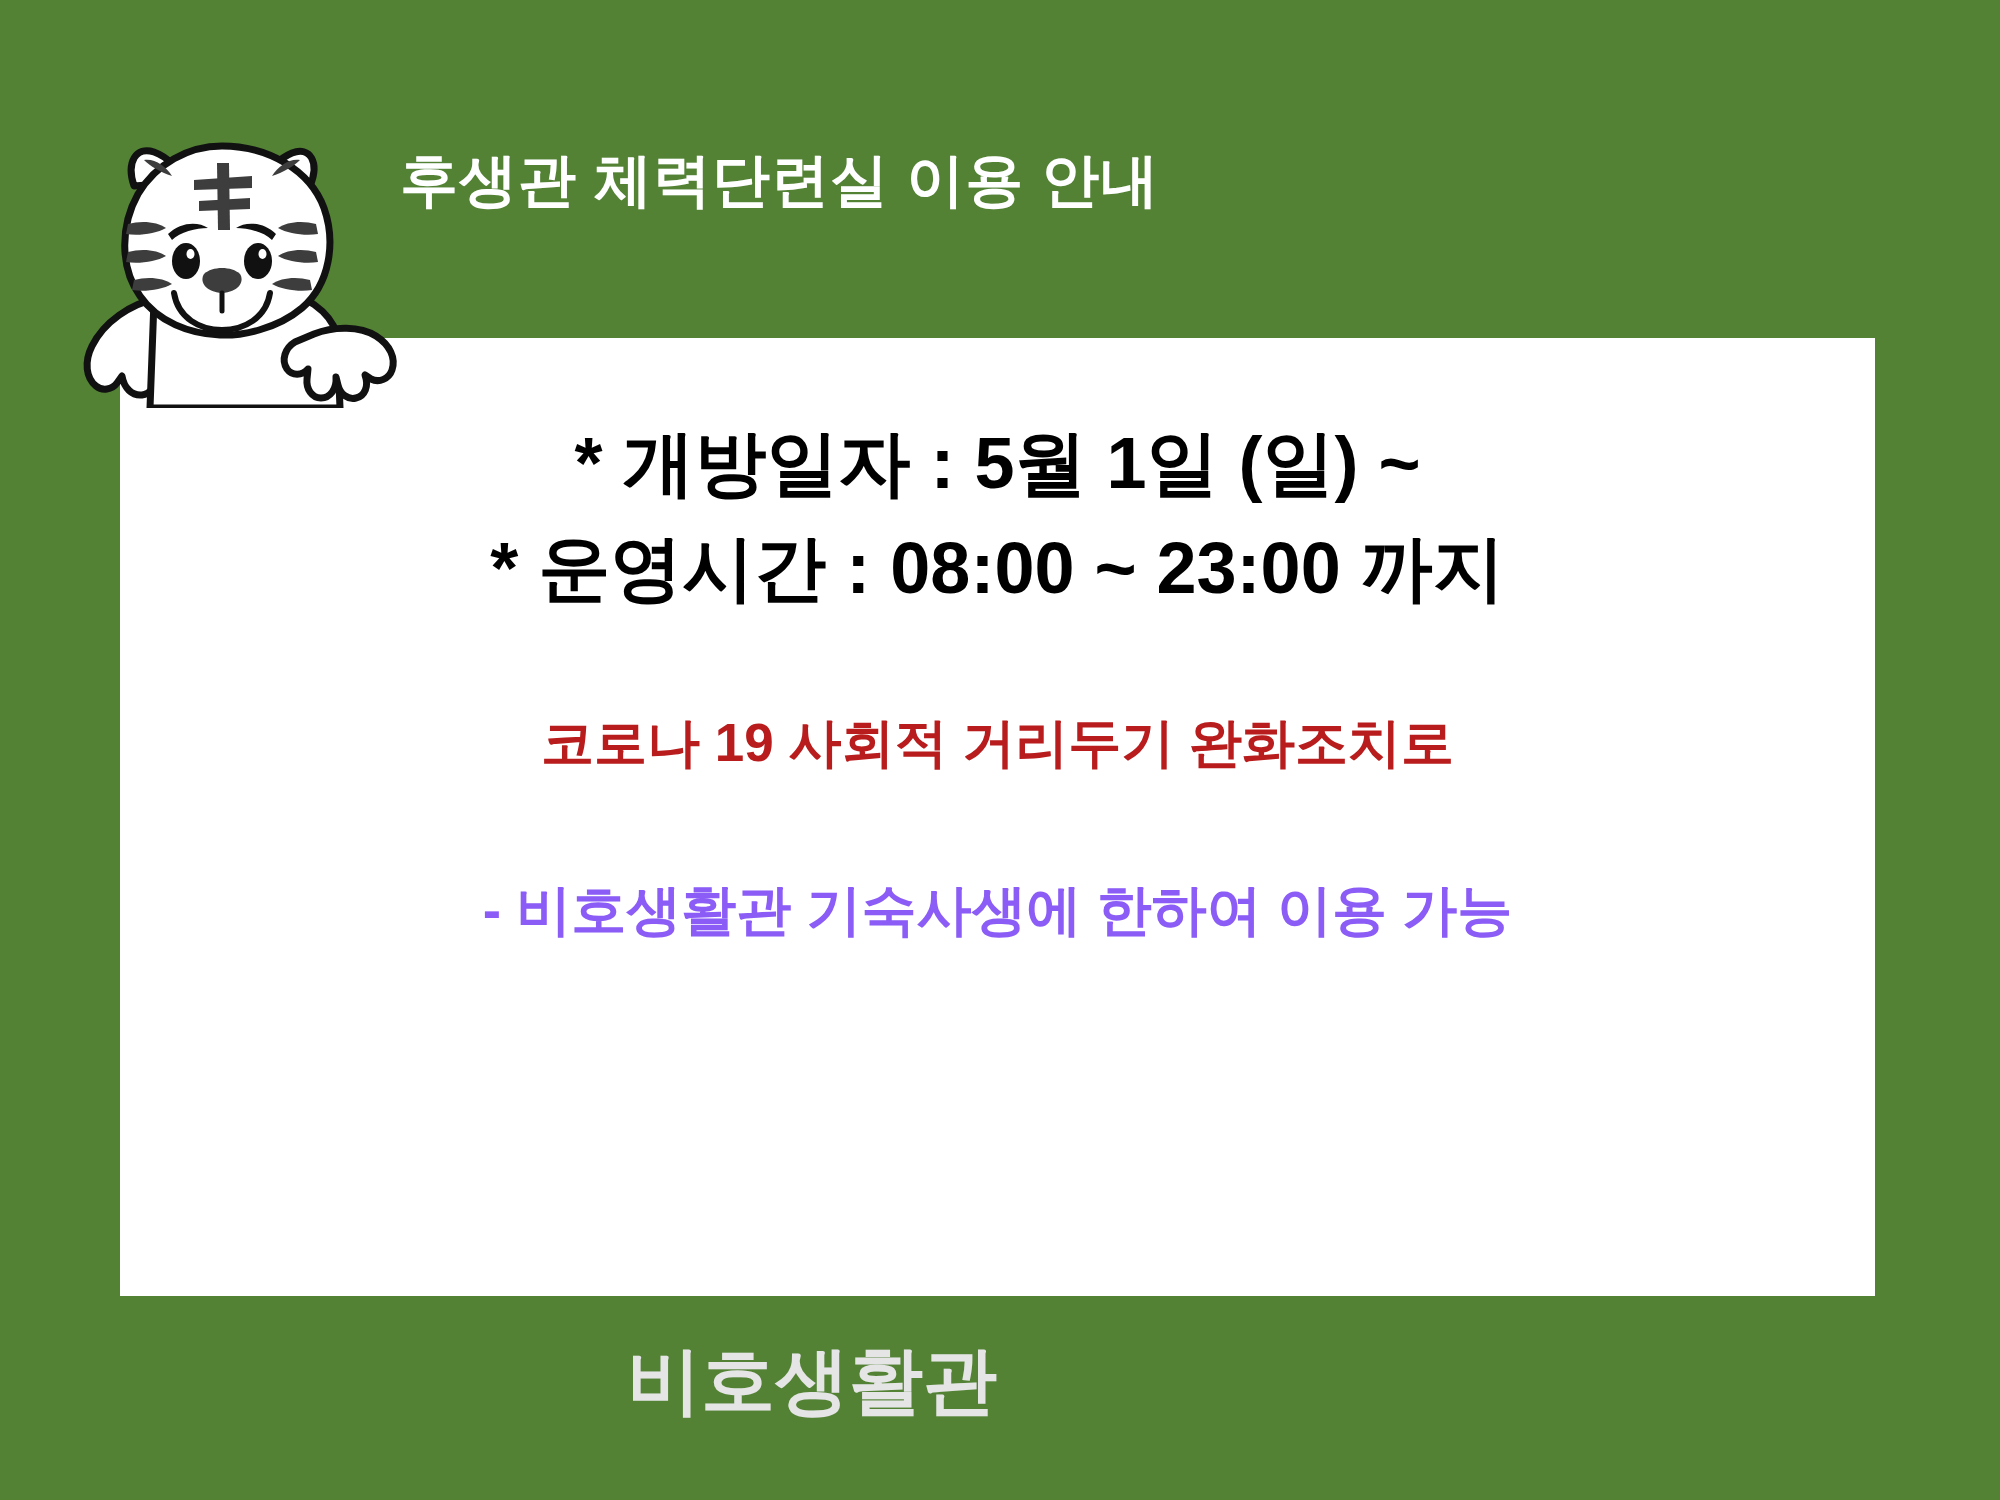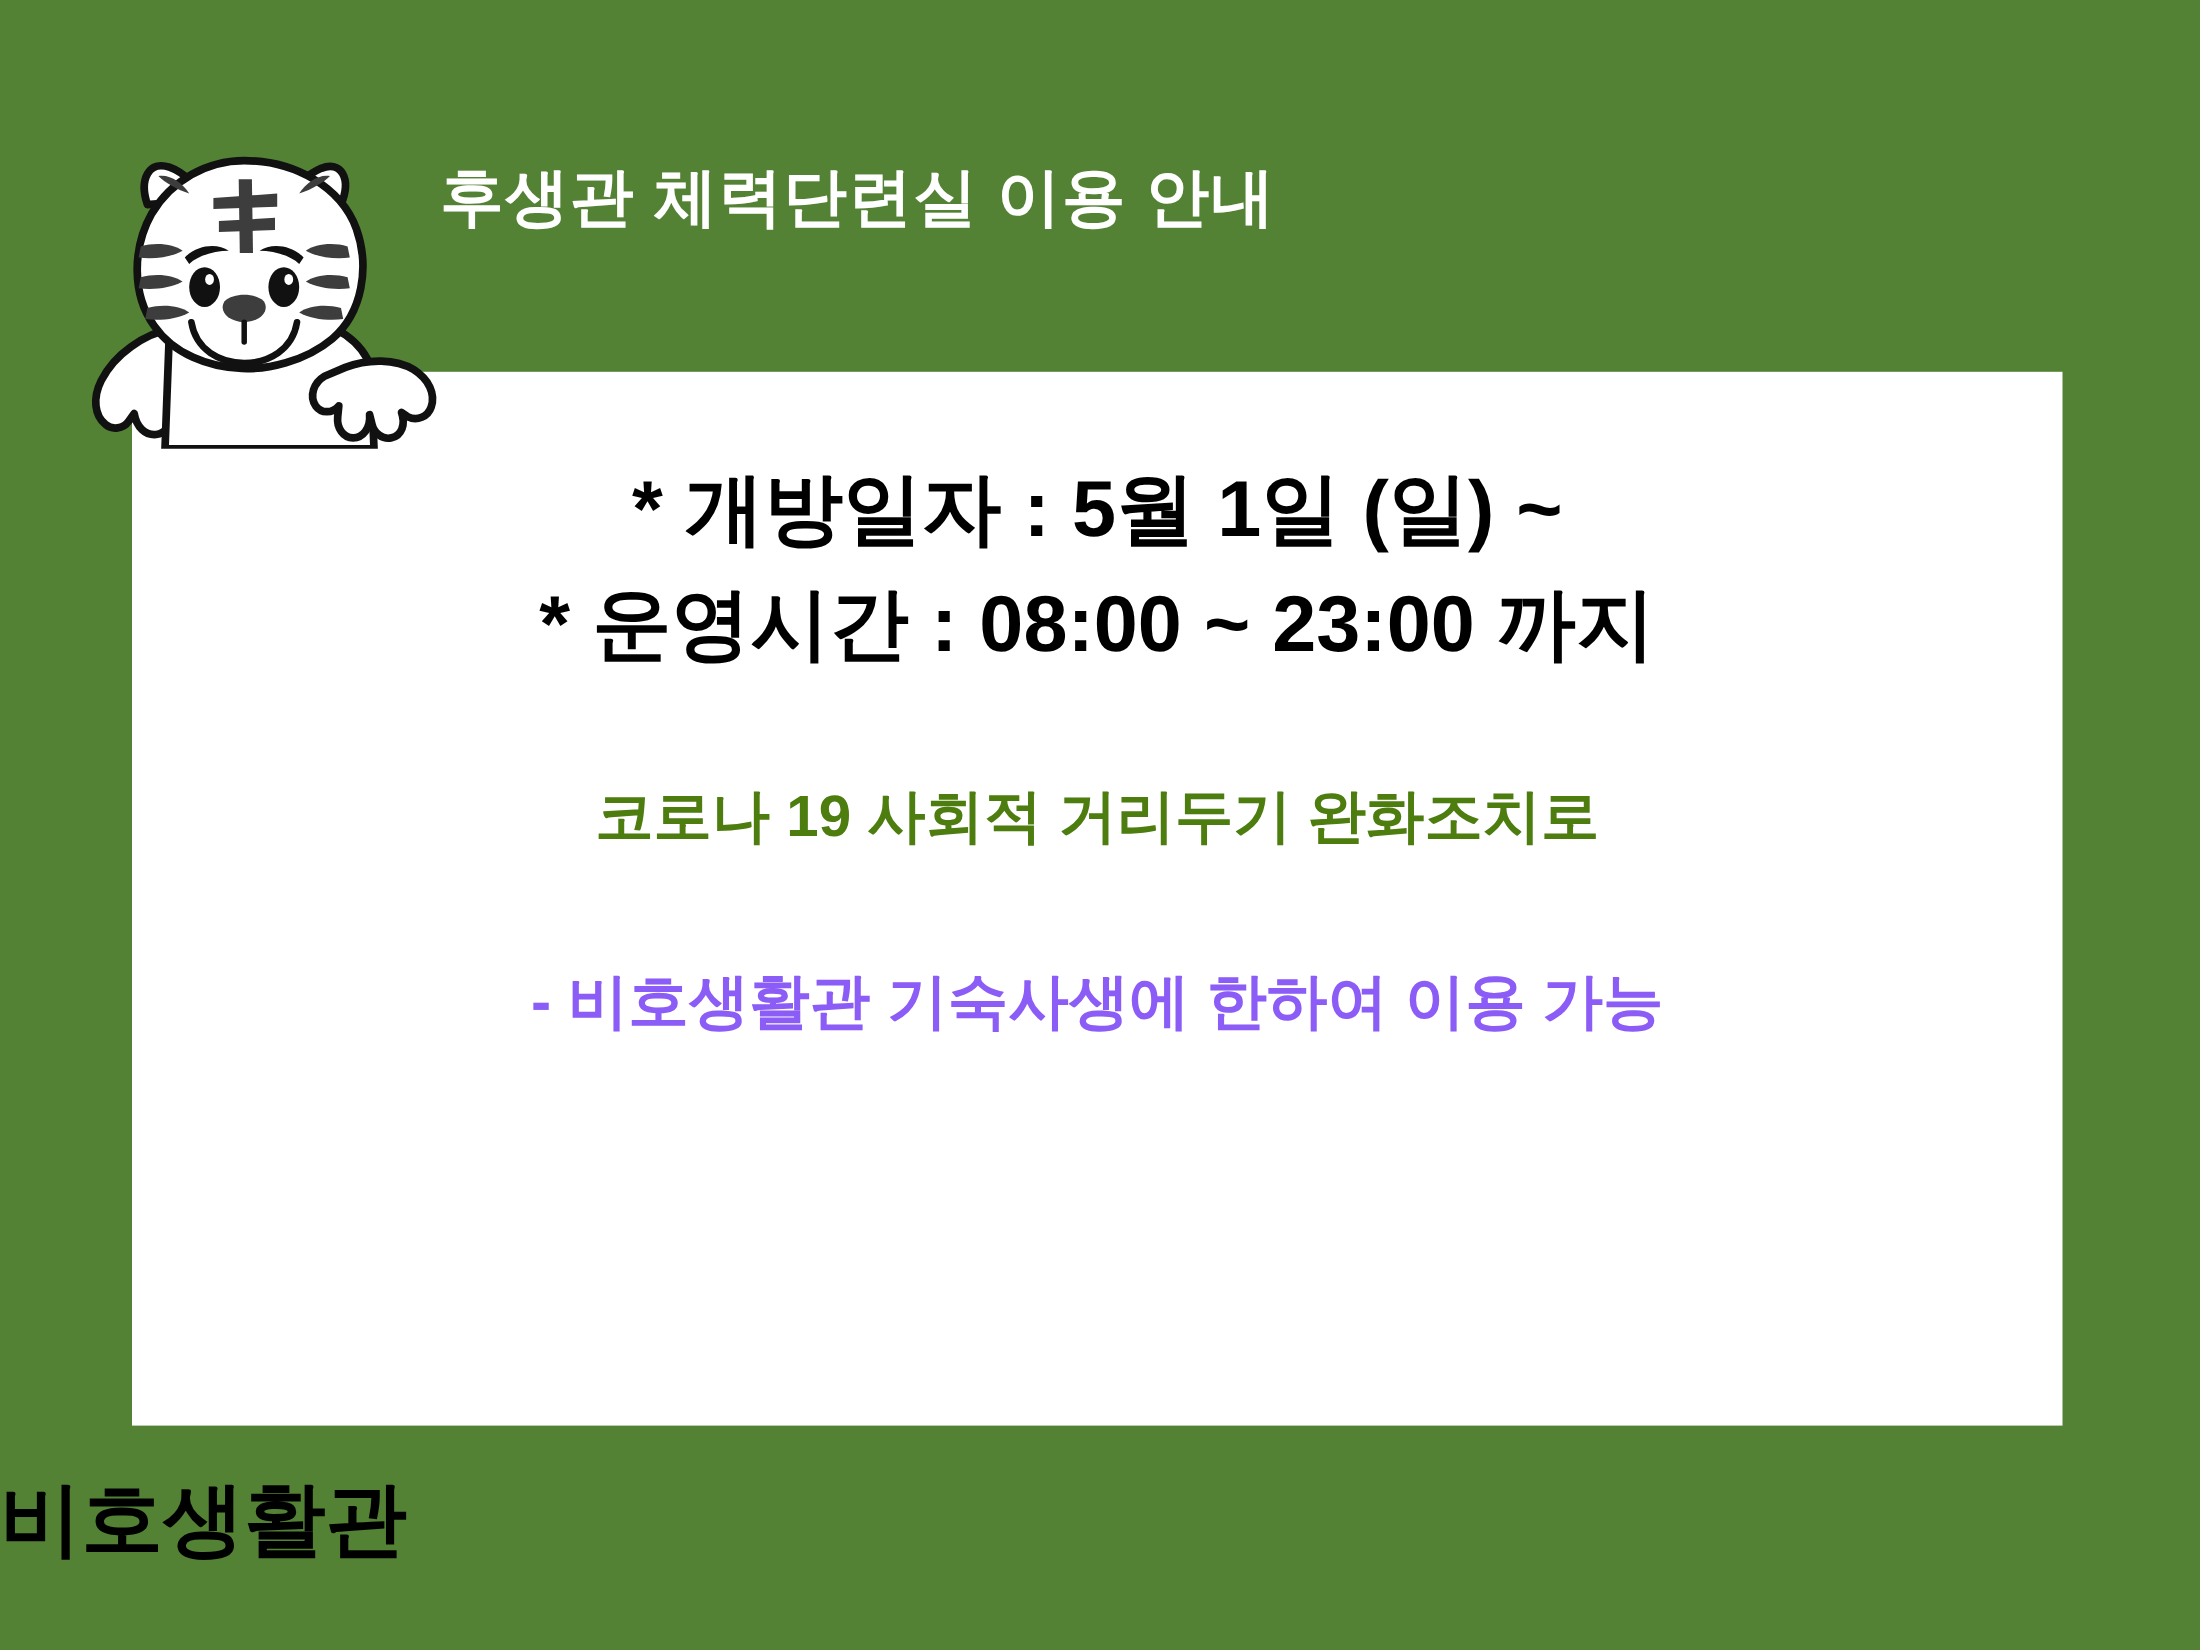--- a/index.html
+++ b/index.html
@@ -92,21 +92,21 @@
     align-items: center;
   }
 
   #paragraph-block {
     margin-top: 84px;
     display: flex;
     flex-direction: column;
     align-items: center;
   }
   .para-line {
-    color: #4d7c0f;
+    color: #b91c1c;
     font-weight: 700;
     font-size: 53px;
     line-height: 1.42;
     white-space: nowrap;
     text-align: center;
     font-family: "Liberation Sans", "DejaVu Sans", sans-serif;
   }
 
   #notes-block {
     margin-top: 92px;
@@ -123,22 +123,22 @@
     text-align: center;
     font-family: "Liberation Sans", "DejaVu Sans", sans-serif;
   }
 
   
   #footer {
     position: absolute;
     left: 0;
     top: 1340px;
     width: 1624px;
-    text-align: left;
-    color: #000000;
+    text-align: center;
+    color: #e5e5e5;
     font-size: 74px;
     font-weight: 700;
     line-height: 1.1;
     white-space: nowrap;
     font-family: "Liberation Sans", "DejaVu Sans", sans-serif;
   }
 </style>
 </head>
 <body>
 

